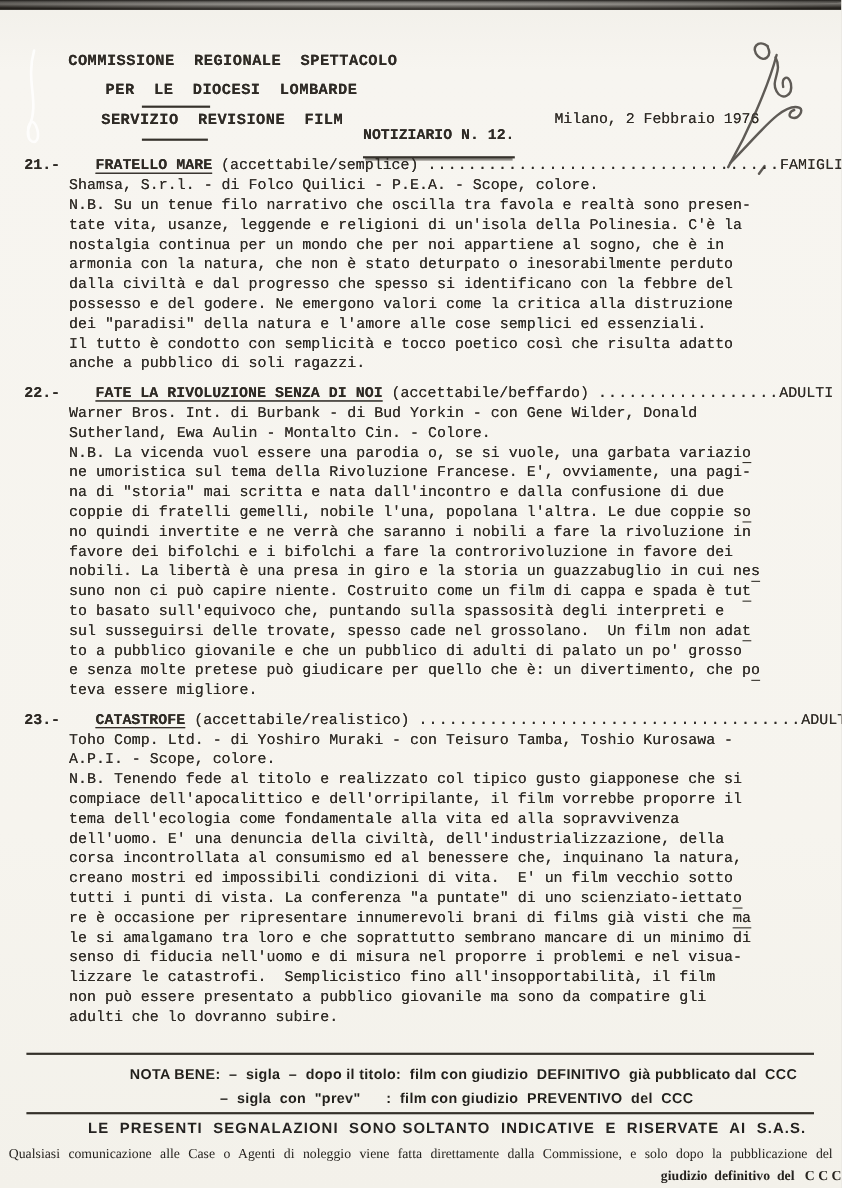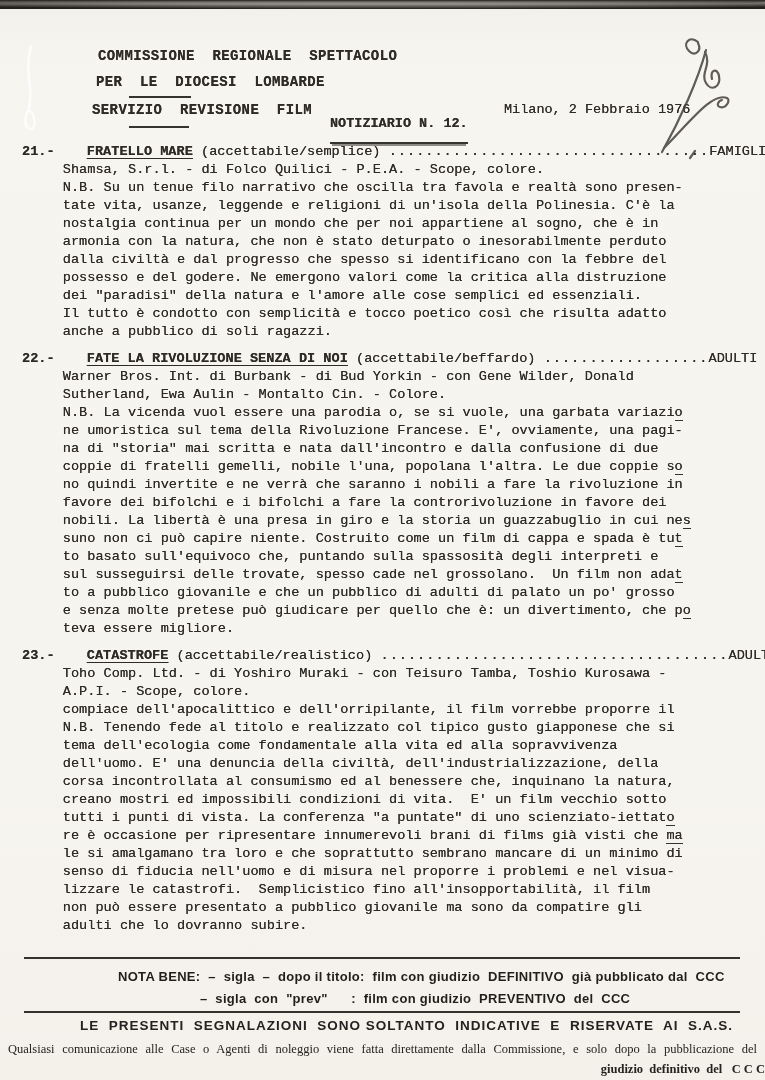--- a/index.html
+++ b/index.html
@@ -12,21 +12,21 @@
   }
   .scan-edge-top{
     position:absolute;top:0;left:0;right:0;height:9px;
     background:radial-gradient(120% 220% at 50% -120%, rgba(0,0,0,0) 55%, #23201c 100%);
   }
   .scan-edge-top:before{
     content:"";position:absolute;top:0;left:0;right:0;height:4px;
     background:linear-gradient(180deg,#1d1b18,rgba(30,27,24,0));border-radius:0 0 40%/6px;
   }
   .tw{white-space:pre;text-shadow:0 0 .5px rgba(45,40,34,.85);}
-  .hdr-line1{position:absolute;left:62px;top:48px;font-size:14px;font-weight:700;letter-spacing:.4px;margin-left:36px;}
+  .hdr-line1{position:absolute;left:62px;top:48px;font-size:14px;font-weight:700;letter-spacing:.4px;}
   .hdr-line2{position:absolute;left:96px;top:74px;font-size:14px;font-weight:700;letter-spacing:.4px;}
   .hdr-rule{position:absolute;height:2px;background:#36322c;}
   .rule1{left:129px;top:96px;width:62px;}
   .rule2{left:129px;top:126px;width:60px;}
   .hdr-service{position:absolute;left:92px;top:102px;font-size:14px;font-weight:700;letter-spacing:.4px;}
   .dateline{position:absolute;left:504px;top:102px;font-size:13.5px;}
   .notiziario{
     position:absolute;left:330px;top:116px;font-size:13.5px;font-weight:700;
     border-bottom:2px solid #36322c;padding-bottom:11px;box-shadow:0 4px 0 -2px rgba(54,50,44,.55);
   }
@@ -119,22 +119,22 @@
         <div class="line ind">to basato sull'equivoco che, puntando sulla spassosità degli interpreti e</div>
         <div class="line ind">sul susseguirsi delle trovate, spesso cade nel grossolano.  Un film non ada<span class="u">t</span></div>
         <div class="line ind">to a pubblico giovanile e che un pubblico di adulti di palato un po' grosso</div>
         <div class="line ind">e senza molte pretese può giudicare per quello che è: un divertimento, che p<span class="u">o</span></div>
         <div class="line ind">teva essere migliore.</div>
       </section>
       <section class="film">
         <div class="line head"><span class="num">23.- </span><span class="title">CATASTROFE</span><span> (accettabile/realistico) </span><span class="dots">......................................</span><span class="aud">ADULTI</span></div>
         <div class="line ind">Toho Comp. Ltd. - di Yoshiro Muraki - con Teisuro Tamba, Toshio Kurosawa -</div>
         <div class="line ind">A.P.I. - Scope, colore.</div>
+        <div class="line ind">N.B. Tenendo fede al titolo e realizzato col tipico gusto giapponese che si</div>
         <div class="line ind">compiace dell'apocalittico e dell'orripilante, il film vorrebbe proporre il</div>
-        <div class="line ind">N.B. Tenendo fede al titolo e realizzato col tipico gusto giapponese che si</div>
         <div class="line ind">tema dell'ecologia come fondamentale alla vita ed alla sopravvivenza</div>
         <div class="line ind">dell'uomo. E' una denuncia della civiltà, dell'industrializzazione, della</div>
         <div class="line ind">corsa incontrollata al consumismo ed al benessere che, inquinano la natura,</div>
         <div class="line ind">creano mostri ed impossibili condizioni di vita.  E' un film vecchio sotto</div>
         <div class="line ind">tutti i punti di vista. La conferenza "a puntate" di uno scienziato-iettat<span class="u">o</span></div>
         <div class="line ind">re è occasione per ripresentare innumerevoli brani di films già visti che <span class="u">ma</span></div>
         <div class="line ind">le si amalgamano tra loro e che soprattutto sembrano mancare di un minimo di</div>
         <div class="line ind">senso di fiducia nell'uomo e di misura nel proporre i problemi e nel visua-</div>
         <div class="line ind">lizzare le catastrofi.  Semplicistico fino all'insopportabilità, il film</div>
         <div class="line ind">non può essere presentato a pubblico giovanile ma sono da compatire gli</div>

